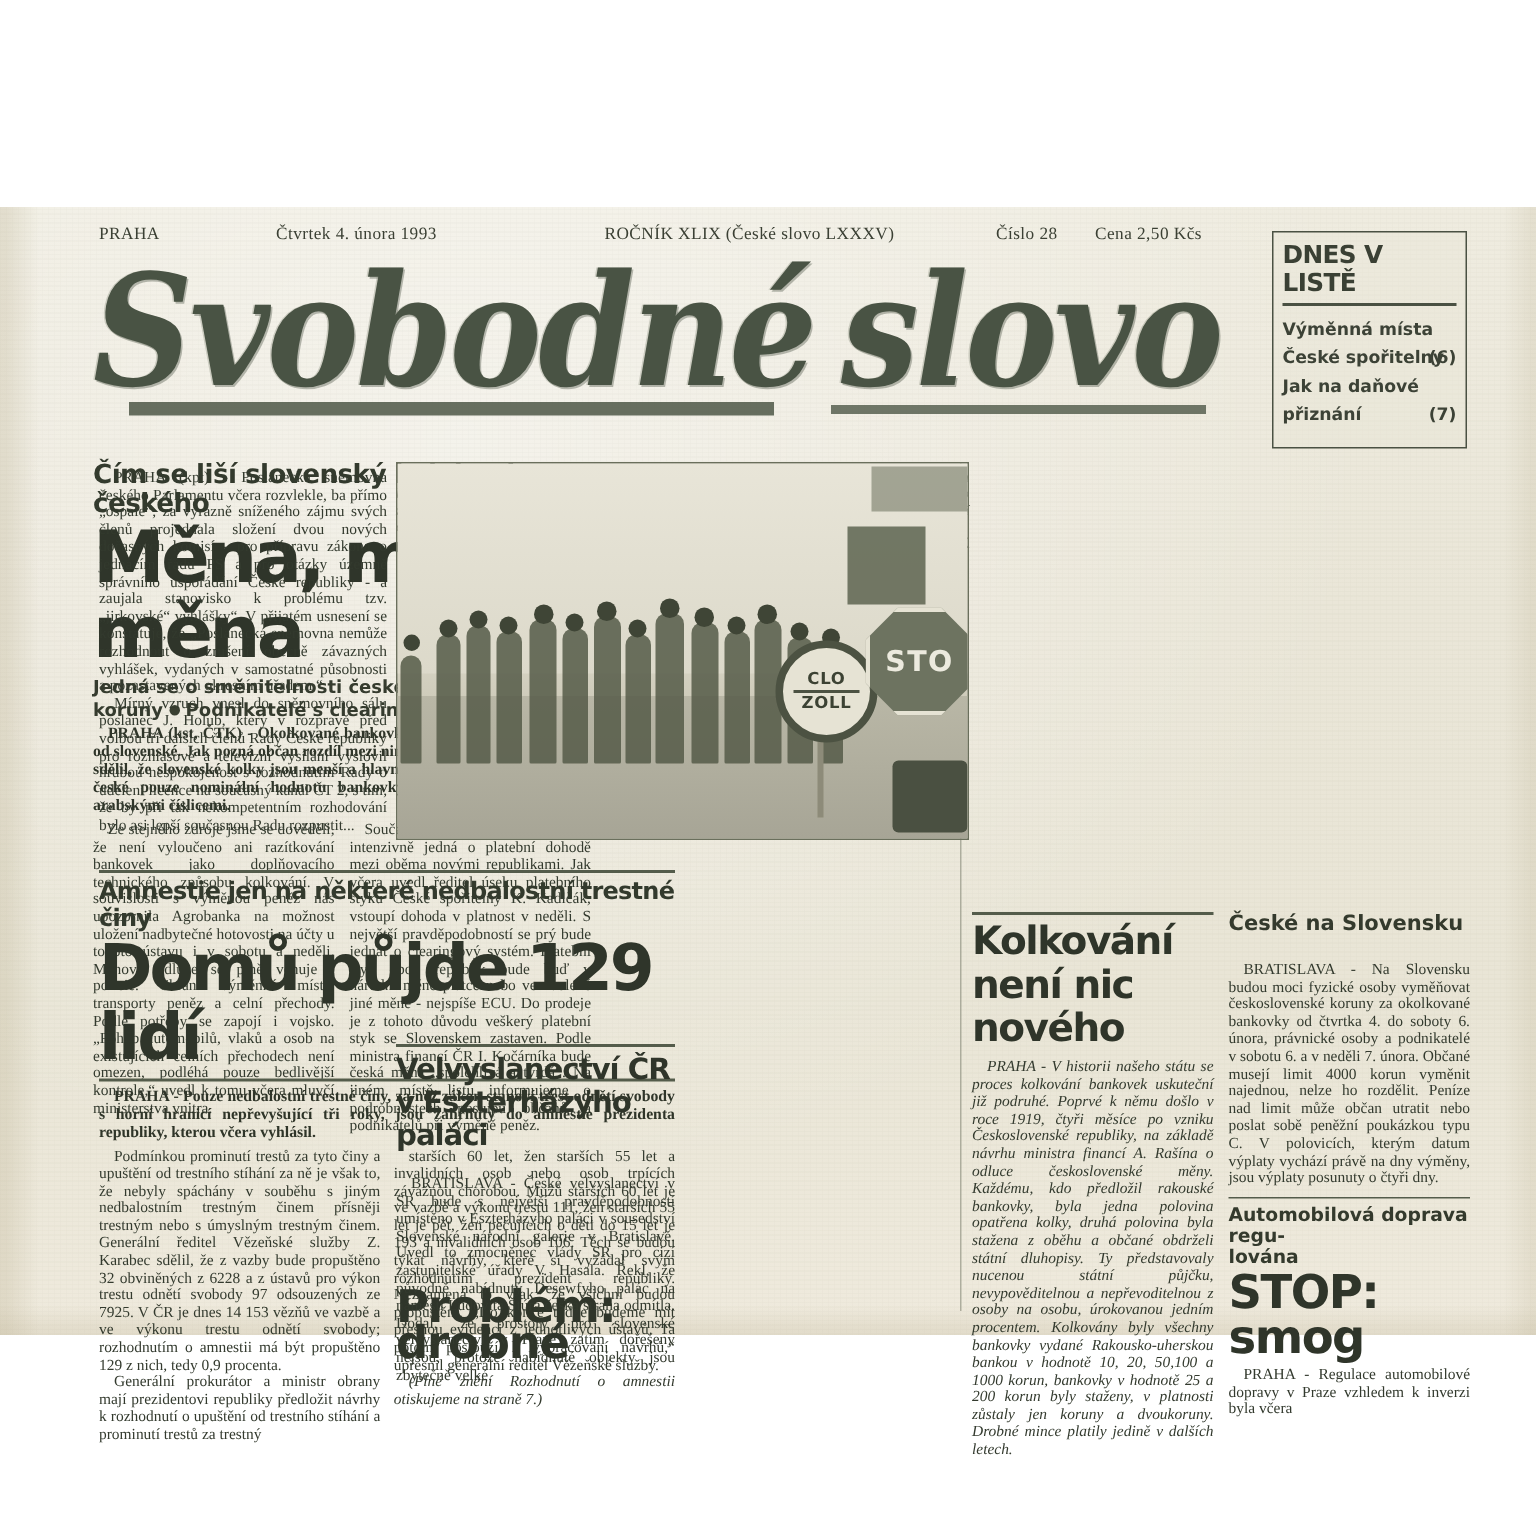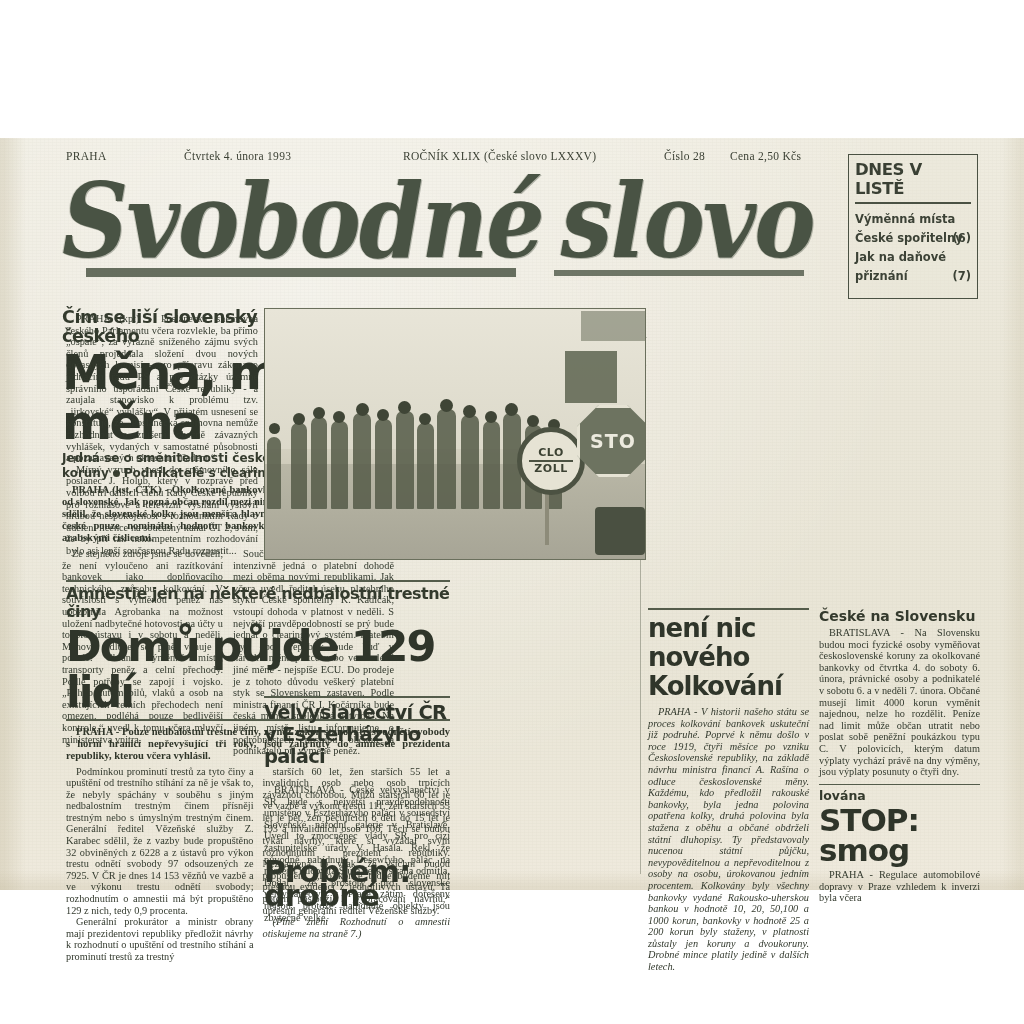--- a/index.html
+++ b/index.html
@@ -280,33 +280,34 @@
             <p>Ze stejného zdroje jsme se dověděli, že není vyloučeno ani razítkování bankovek jako doplňovacího technického způsobu kolkování. V souvislosti s výměnou peněz nás upozornila Agrobanka na možnost uložení nadbytečné hotovosti na účty u tohoto ústavu i v sobotu a neděli. Měnové odluce se plně věnuje i policie. Chrání výměnná místa, transporty peněz a celní přechody. Podle potřeby se zapojí i vojsko. „Pohyb automobilů, vlaků a osob na existujících celních přechodech není omezen, podléhá pouze bedlivější kontrole,“ uvedl k tomu včera mluvčí ministerstva vnitra.</p>
           </div>
           <div class="body" style="width:161px;">
             <p>Současně s výměnou peněz se intenzivně jedná o platební dohodě mezi oběma novými republikami. Jak včera uvedl ředitel úseku platebního styku České spořitelny K. Kadlčák, vstoupí dohoda v platnost v neděli. S největší pravděpodobností se prý bude jednat o clearingový systém. Platební styk obou republik bude buď v národní měně plátce nebo ve zvolené jiné měně - nejspíše ECU. Do prodeje je z tohoto důvodu veškerý platební styk se Slovenskem zastaven. Podle ministra financí ČR I. Kočárníka bude česká měna „spolehlivá a tvrdá“. Na jiném místě listu informujeme o podrobnostech postupu občanů a podnikatelů při výměně peněz.</p>
           </div>
         </div>
       </div>
 
       <div style="position:absolute;left:586px;top:300px;width:161px;">
         <div class="hrule" style="position:static;height:2px;width:161px;margin-bottom:4px;"></div>
+        <div class="hl h-kolk">Kolkování</div>
         <div class="hl h-kolk">není nic nového</div>
-        <div class="hl h-kolk">Kolkování</div>
         <div class="body ital" style="margin-top:5px;">
           <p>PRAHA - V historii našeho státu se proces kolkování bankovek uskuteční již podruhé. Poprvé k němu došlo v roce 1919, čtyři měsíce po vzniku Československé republiky, na základě návrhu ministra financí A. Rašína o odluce československé měny. Každému, kdo předložil rakouské bankovky, byla jedna polovina opatřena kolky, druhá polovina byla stažena z oběhu a občané obdrželi státní dluhopisy. Ty představovaly nucenou státní půjčku, nevypověditelnou a nepřevoditelnou z osoby na osobu, úrokovanou jedním procentem. Kolkovány byly všechny bankovky vydané Rakousko-uherskou bankou v hodnotě 10, 20, 50,100 a 1000 korun, bankovky v hodnotě 25 a 200 korun byly staženy, v platnosti zůstaly jen koruny a dvoukoruny. Drobné mince platily jedině v dalších letech.</p>
         </div>
       </div>
 
       <div style="position:absolute;left:757px;top:300px;width:161px;">
         <div class="h-vym">České na Slovensku</div>
-        <div class="body" style="margin-top:3px;">
+        <div class="body" style="margin-top:17px;">
           <p>BRATISLAVA - Na Slovensku budou moci fyzické osoby vyměňovat československé koruny za okolkované bankovky od čtvrtka 4. do soboty 6. února, právnické osoby a podnikatelé v sobotu 6. a v neděli 7. února. Občané musejí limit 4000 korun vyměnit najednou, nelze ho rozdělit. Peníze nad limit může občan utratit nebo poslat sobě peněžní poukázkou typu C. V polovicích, kterým datum výplaty vychází právě na dny výměny, jsou výplaty posunuty o čtyři dny.</p>
         </div>
         <div class="hrule" style="position:static;height:1.5px;width:161px;margin:6px 0 4px;"></div>
+        <div class="h-auto">Automobilová doprava regu-</div>
         <div class="h-auto">lována</div>
         <div class="hl h-stop" style="margin-top:2px;">STOP: smog</div>
         <div class="body" style="margin-top:4px;">
           <p>PRAHA - Regulace automobilové dopravy v Praze vzhledem k inverzi byla včera</p>
         </div>
       </div>
 
       <div style="position:absolute;left:202px;top:388px;width:186px;">
         <div class="hrule" style="position:static;height:2px;width:186px;margin-bottom:4px;"></div>
         <div class="hl h-velv">Velvyslanectví ČR</div>

